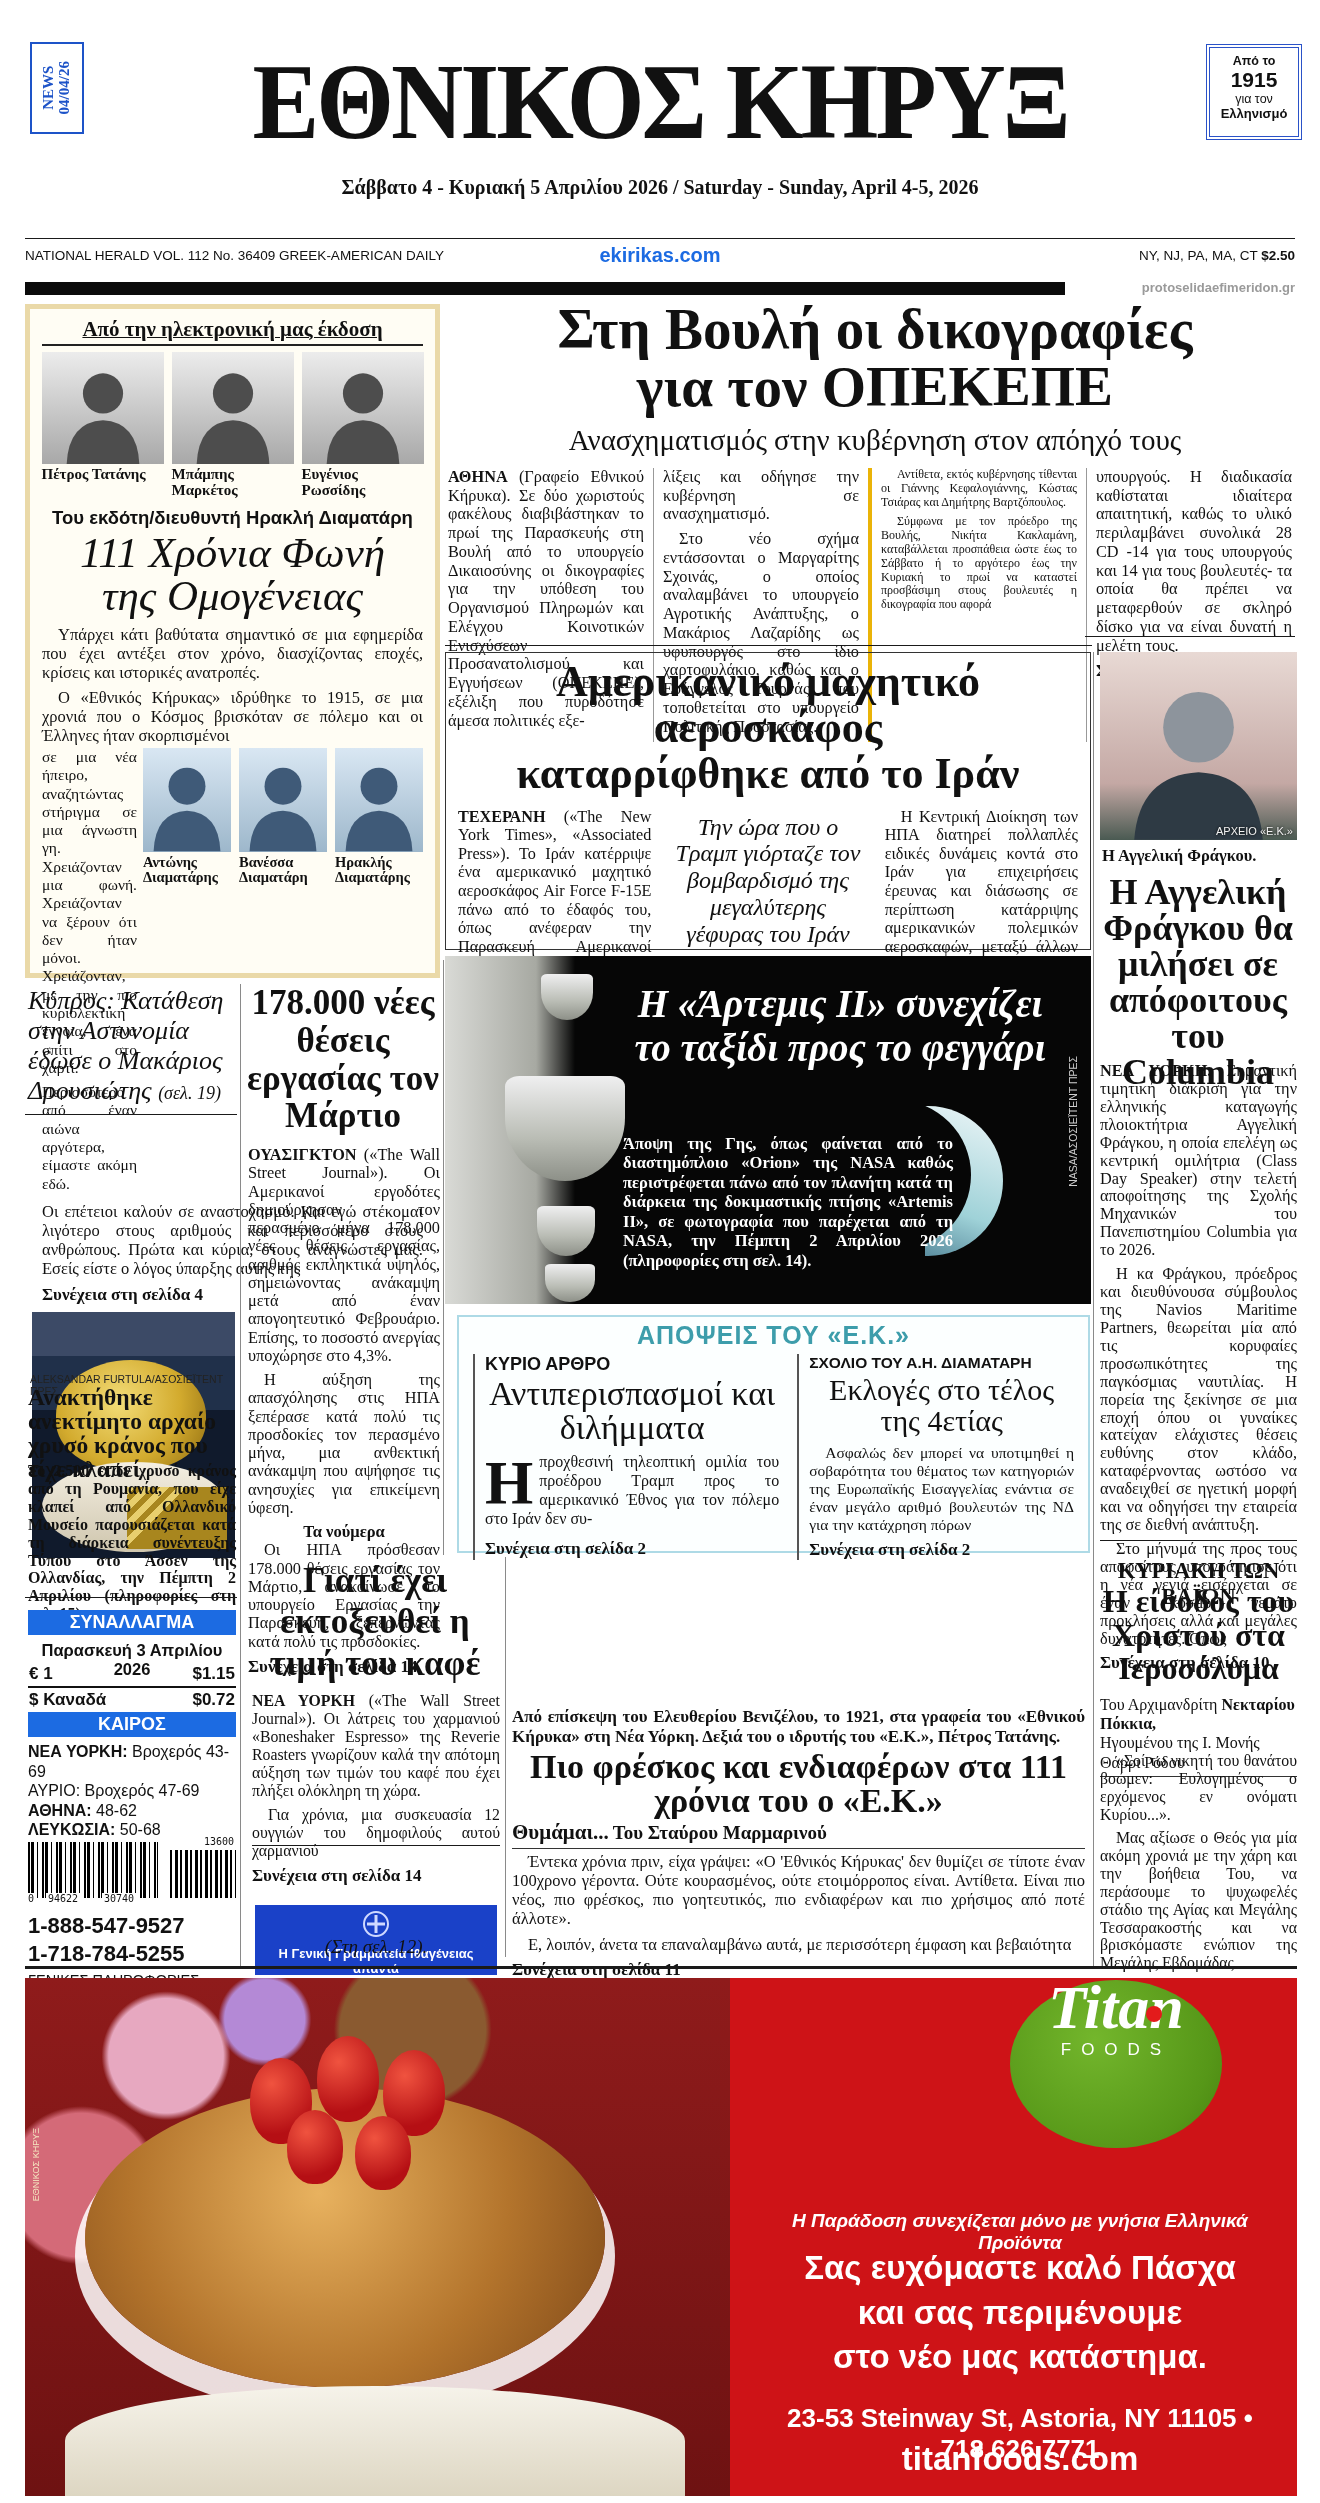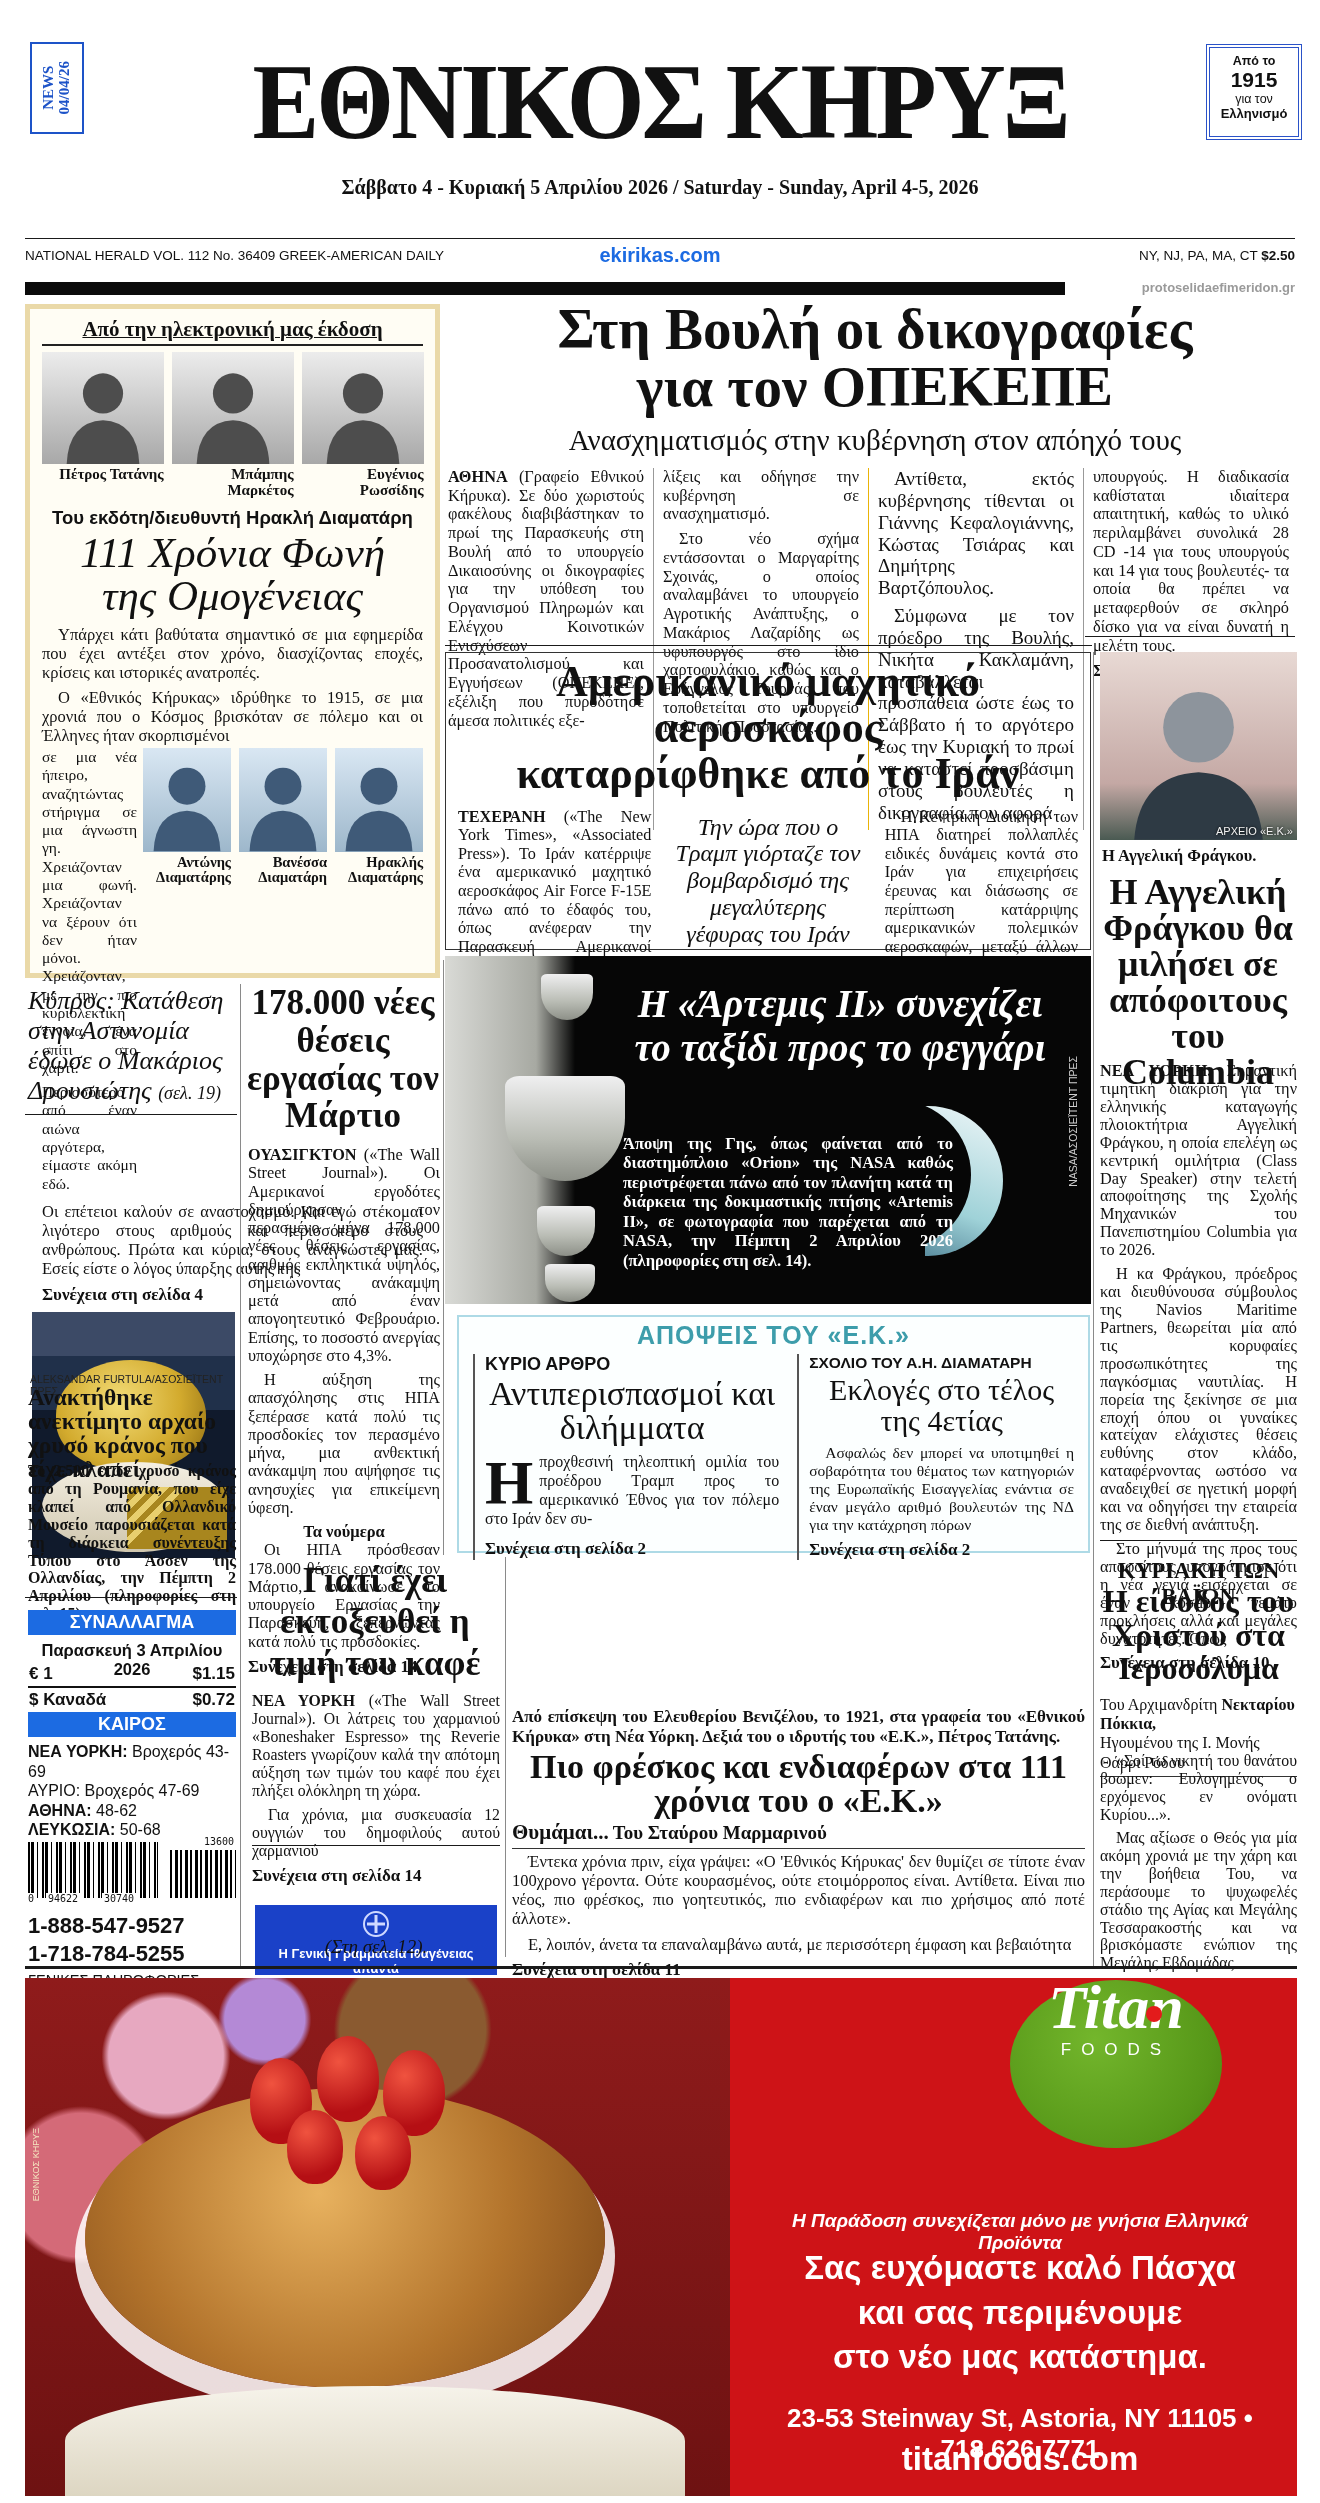--- a/index.html
+++ b/index.html
@@ -21,21 +21,21 @@
   
   #newsbox{border:2px solid #1d53c8;display:flex;align-items:center;justify-content:center;}
   #newsbox .rot{transform:rotate(-90deg);white-space:nowrap;color:#1d53c8;font-weight:bold;
                 font-size:15px;text-align:center;line-height:1.05;}
   #masthead{font-weight:bold;letter-spacing:-3px;font-size:100px;line-height:1;transform:scaleY(1.08);}
   #sincebox{border:4px double #2a52c8;text-align:center;padding-top:6px;}
   #blackbar{background:#0b0b0b;}
   
   #leftbox{border:5px solid #ead9a8;background:#fffdf4;padding:8px 12px;box-sizing:border-box;}
   .prow{display:flex;gap:8px;justify-content:center;margin-top:6px;}
-  .pcell{text-align:right;}
+  .pcell{text-align:left;}
   .photo{position:relative;overflow:hidden;}
   .ph-bw{background:linear-gradient(180deg,#ececec,#a8a8a8);}
   .ph-col{background:linear-gradient(180deg,#d9e7f3,#9db7cb);}
   .sil{position:absolute;left:0;top:6%;width:100%;height:94%;}
   .sil-bw{fill:#4d4d4d;}
   .sil-col{fill:#3f5a78;}
   .pname{font-weight:bold;font-size:15px;line-height:1.05;margin-top:3px;}
   
   .pq{font-style:italic;font-size:24px;line-height:1.12;text-align:center;}
   .credit{font-family:"Liberation Sans","DejaVu Sans",sans-serif;font-size:10.5px;color:#222;}
@@ -205,21 +205,21 @@
   <div class="abs ctr" style="left:455px;top:424px;width:840px;font-size:29px;">Ανασχηματισμός στην κυβέρνηση στον απόηχό τους</div>
 
   <div class="abs" style="left:448px;top:468px;width:850px;display:flex;">
     <div class="just" style="width:196px;padding-right:9px;font-size:16.3px;line-height:1.15;">
       <p><b>ΑΘΗΝΑ</b><span> (Γραφείο Εθνικού Κήρυκα). Σε δύο χωριστούς φακέλους διαβιβάστηκαν το πρωί της Παρασκευής στη Βουλή από το υπουργείο Δικαιοσύνης οι δικογραφίες για την υπόθεση του Οργανισμού Πληρωμών και Ελέγχου Κοινοτικών Ενισχύσεων Προσανατολισμού και Εγγυήσεων (ΟΠΕΚΕΠΕ), εξέλιξη που πυροδότησε άμεσα πολιτικές εξε-</span></p>
     </div>
     <div class="just" style="width:196px;padding:0 9px;border-left:1px solid #999;font-size:16.3px;line-height:1.15;">
       <p>λίξεις και οδήγησε την κυβέρνηση σε ανασχηματισμό.</p>
       <p class="indent">Στο νέο σχήμα εντάσσονται ο Μαργαρίτης Σχοινάς, ο οποίος αναλαμβάνει το υπουργείο Αγροτικής Ανάπτυξης, ο Μακάριος Λαζαρίδης ως υφυπουργός στο ίδιο χαρτοφυλάκιο, καθώς και ο Ευάγγελος Τουρνάς, που τοποθετείται στο υπουργείο Πολιτικής Προστασίας.</p>
     </div>
-    <div class="just" style="width:196px;padding:0 9px;border-left:1px solid #eab308;font-size:19px;line-height:1.15;">
+    <div class="just" style="width:196px;padding:0 9px;border-left:4px solid #eab308;font-size:12px;line-height:1.15;">
       <p class="indent">Αντίθετα, εκτός κυβέρνησης τίθενται οι Γιάννης Κεφαλογιάννης, Κώστας Τσιάρας και Δημήτρης Βαρτζόπουλος.</p>
       <p class="indent">Σύμφωνα με τον πρόεδρο της Βουλής, Νικήτα Κακλαμάνη, καταβάλλεται προσπάθεια ώστε έως το Σάββατο ή το αργότερο έως την Κυριακή το πρωί να καταστεί προσβάσιμη στους βουλευτές η δικογραφία που αφορά</p>
     </div>
     <div class="just" style="width:196px;padding-left:9px;border-left:1px solid #999;font-size:16.3px;line-height:1.15;">
       <p>υπουργούς. Η διαδικασία καθίσταται ιδιαίτερα απαιτητική, καθώς το υλικό περιλαμβάνει συνολικά 28 CD -14 για τους υπουργούς και 14 για τους βουλευτές- τα οποία θα πρέπει να μεταφερθούν σε σκληρό δίσκο για να είναι δυνατή η μελέτη τους.</p>
       <div class="cont">Συνέχεια στη σελίδα 15</div>
     </div>
   </div>
   <div class="hrule" style="left:1085px;top:636px;width:210px;"></div>
   <div class="hrule" style="left:445px;top:645px;width:647px;"></div>

